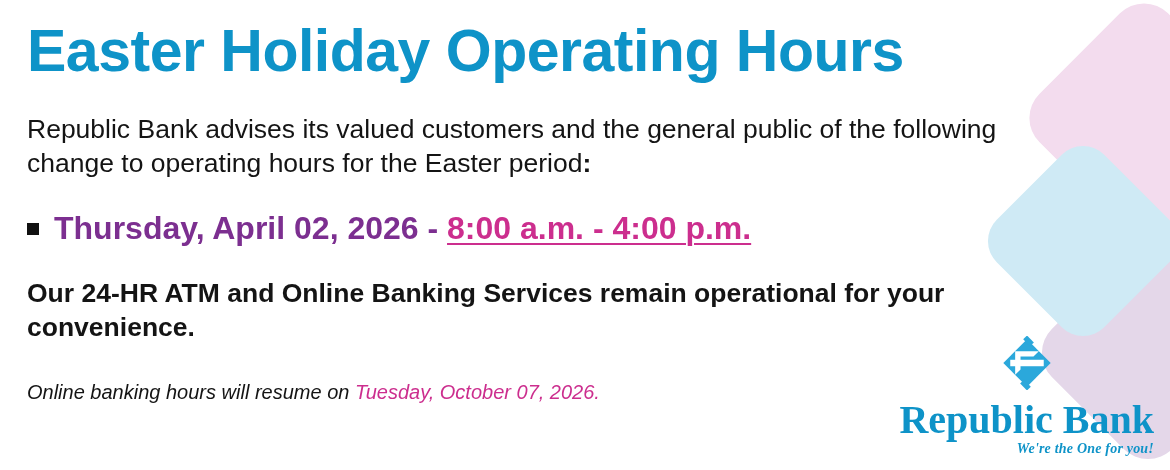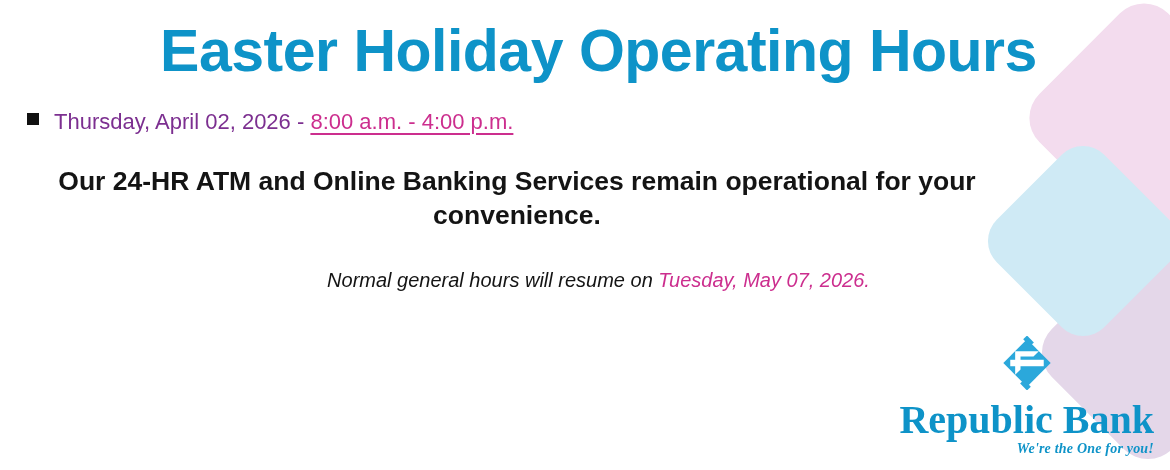--- a/index.html
+++ b/index.html
@@ -46,21 +46,20 @@
     left: 1063px;
     top: 268px;
     background: #E4D7E9;
   }
 
   
   .content {
     position: relative;
     z-index: 2;
     padding: 22px 0 0 27px;
-    text-align: center;
   }
 
   .title {
     font-size: 59px;
     line-height: 1.0;
     font-weight: 800;
     color: #0E93C8;
     letter-spacing: -0.5px;
     margin: 0 0 0 0;
     white-space: nowrap;
@@ -94,22 +93,22 @@
   .bullet {
     display: inline-block;
     width: 12px;
     height: 12px;
     background: #111111;
     flex: 0 0 auto;
     position: relative;
     top: -4px;
   }
   .hours-text {
-    font-size: 22px;
-    font-weight: 400;
+    font-size: 32px;
+    font-weight: 700;
     color: #7C2F90;
     line-height: 1.2;
     white-space: nowrap;
   }
   .hours-time {
     color: #CC2E8E;
     text-decoration: underline;
     text-underline-offset: 4px;
     text-decoration-thickness: 2px;
   }
@@ -177,31 +176,32 @@
 <div class="banner">
 
   <div class="deco deco-pink"></div>
   <div class="deco deco-lavender"></div>
   <div class="deco deco-blue"></div>
 
   <div class="content">
 
     <h1 class="title">Easter Holiday Operating Hours</h1>
 
+    <p class="para para-intro"><span>Republic Bank advises its valued customers and the general public of the following change to operating hours for the Easter period</span><span class="para-bold-tail">:</span></p>
 
     <ul class="hours-list">
       <li class="hours-item">
         <span class="bullet"></span>
         <span class="hours-text"><span>Thursday, April 02, 2026 - </span><span class="hours-time">8:00 a.m. - 4:00 p.m.</span></span>
       </li>
     </ul>
 
     <p class="para para-atm">Our 24-HR ATM and Online Banking Services remain operational for your convenience.</p>
 
-    <p class="note"><span>Normal general hours will resume on </span><span class="note-date">Tuesday, May 07, 2026.</span></p>
+    <p class="note"><span>Online banking hours will resume on </span><span class="note-date">Tuesday, October 07, 2026.</span></p>
 
   </div>
 
   <div class="logo">
     <svg class="logo-mark" viewBox="0 0 100 100">
       <g transform="rotate(45 50 50)">
         <rect x="19" y="19" width="62" height="62" fill="#2BA8DB"></rect>
         <rect x="14" y="14" width="18" height="10" fill="#2BA8DB"></rect>
         <rect x="68" y="76" width="18" height="10" fill="#2BA8DB"></rect>
         <path d="M19 50 L50 19 L50 33 L33 50 L50 67 L50 81 Z" fill="#ffffff"></path>

